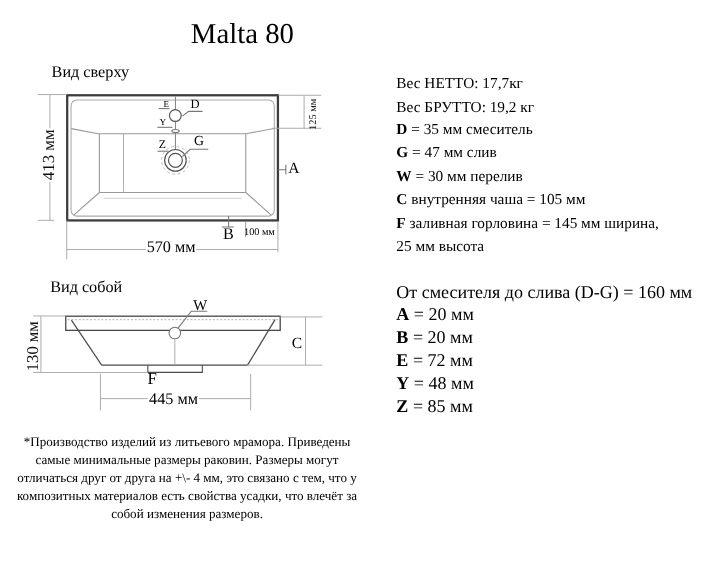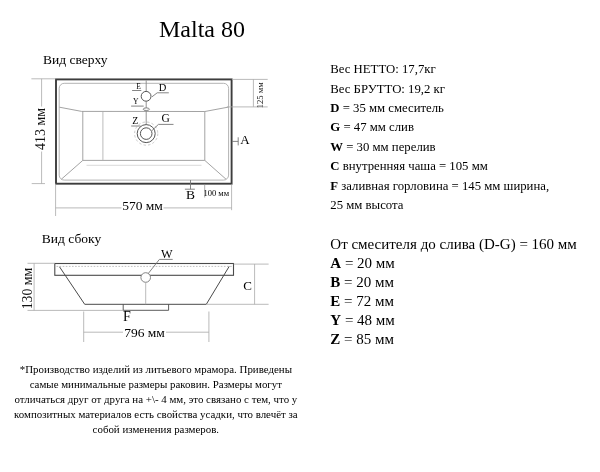--- a/index.html
+++ b/index.html
@@ -8,21 +8,21 @@
   .t{position:absolute;white-space:nowrap;line-height:1;}
 </style>
 </head>
 <body>
 <div id="page">
 
 <div class="t" style="left:159px;top:16.8px;font-size:24px;">Malta 80</div>
 
 <div class="t" style="left:43px;top:53.3px;font-size:13.5px;">Вид сверху</div>
 
-<div class="t" style="left:41.8px;top:231.9px;font-size:13.5px;">Вид сбоку</div>
+<div class="t" style="left:41.8px;top:231.9px;font-size:13.5px;">Вид собой</div>
 
 <svg width="600" height="472" viewBox="0 0 600 472" style="position:absolute;left:0;top:0;" fill="none" stroke-linecap="butt">
 
   <rect x="56" y="79.4" width="175.6" height="104.3" stroke="#3d3d3d" stroke-width="1.9"></rect>
 
   <rect x="59.2" y="83.3" width="169.4" height="96.8" rx="5" stroke="#aaaaaa" stroke-width="0.9"></rect>
 
   <path d="M59.4,107.2 L81.6,111.4 L204.8,111.5 L228.4,107.1" stroke="#999999" stroke-width="0.9"></path>
 
   <path d="M82.8,111.4 L82.8,160.4" stroke="#999999" stroke-width="0.9"></path>
@@ -145,21 +145,21 @@
 <div class="t" style="left:203.4px;top:188.7px;font-size:8.5px;">100 мм</div>
 
 <div class="t" style="left:122.2px;top:198.8px;font-size:13.5px;">570 мм</div>
 
 <div class="t" style="left:161px;top:248.1px;font-size:12.3px;">W</div>
 
 <div class="t" style="left:243.2px;top:279.3px;font-size:13px;">C</div>
 
 <div class="t" style="left:122.9px;top:310.2px;font-size:14px;">F</div>
 
-<div class="t" style="left:124.2px;top:326px;font-size:13.5px;">796 мм</div>
+<div class="t" style="left:124.2px;top:326px;font-size:13.5px;">445 мм</div>
 
 <div class="t" style="left:330.3px;top:60.2px;font-size:12.75px;line-height:19.4px;">
 Вес НЕТТО: 17,7кг<br>
 Вес БРУТТО: 19,2 кг<br>
 <b>D</b> = 35 мм смеситель<br>
 <b>G</b> = 47 мм слив<br>
 <b>W</b> = 30 мм перелив<br>
 <b>C</b> внутренняя чаша = 105 мм<br>
 <b>F</b> заливная горловина = 145 мм ширина,<br>
 25 мм высота

